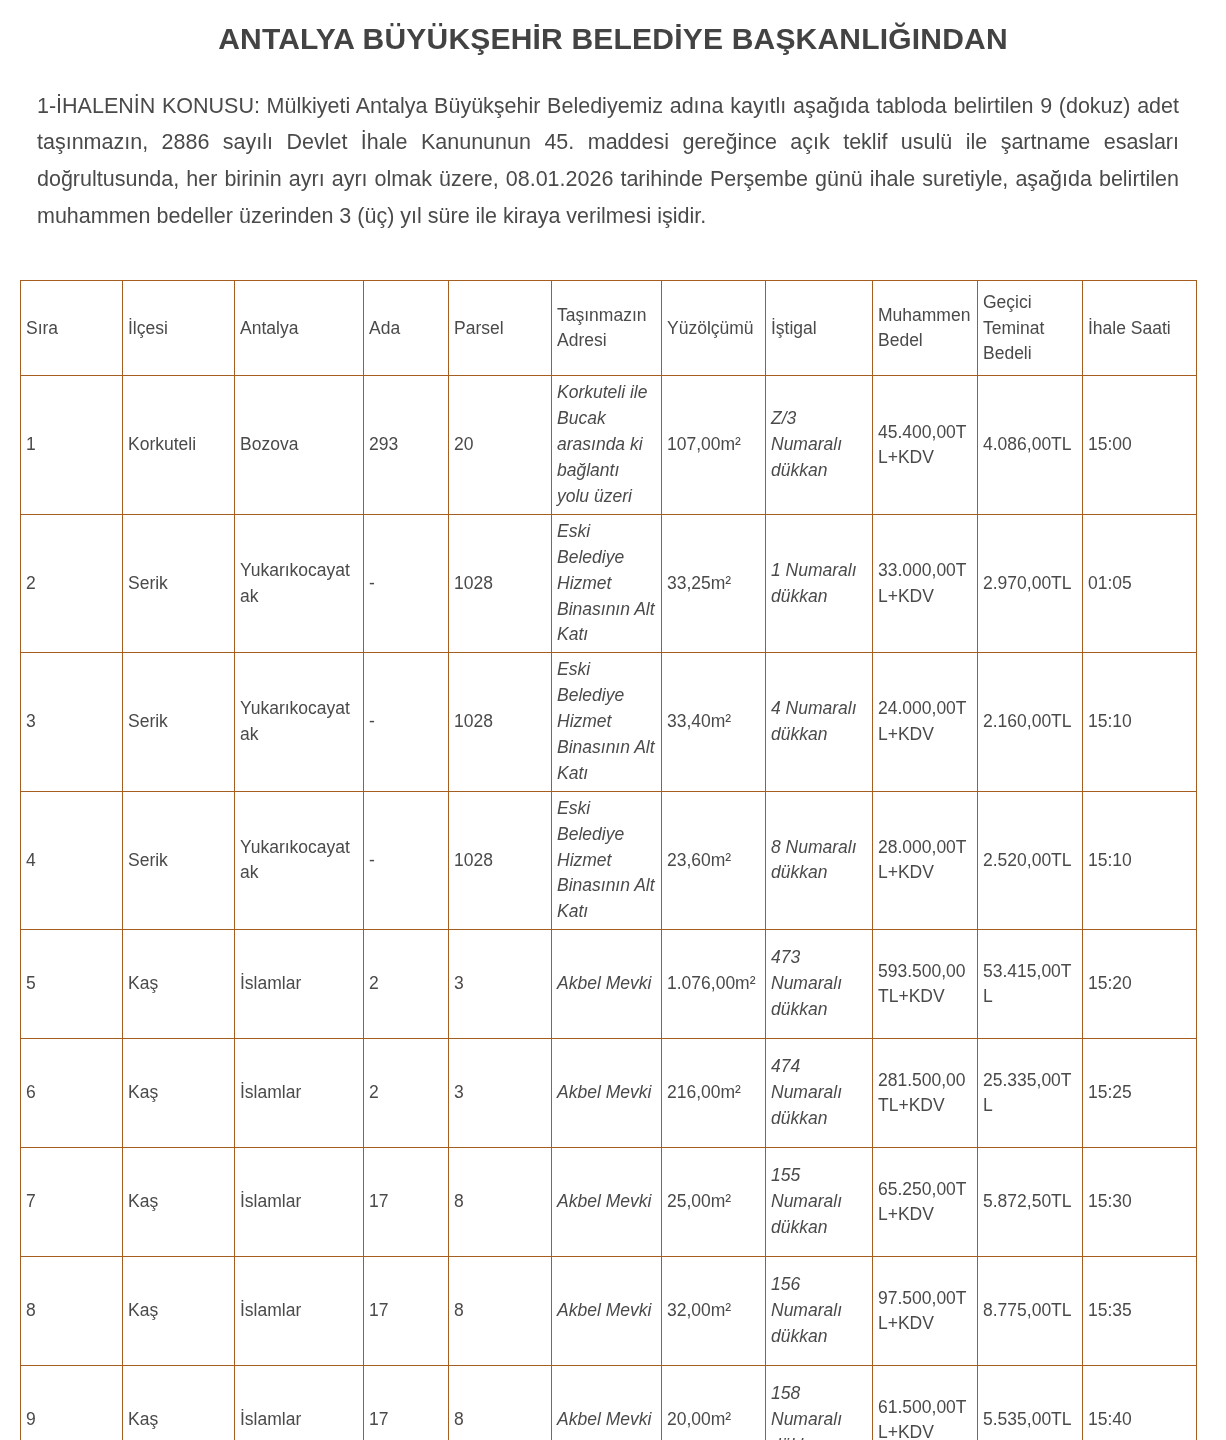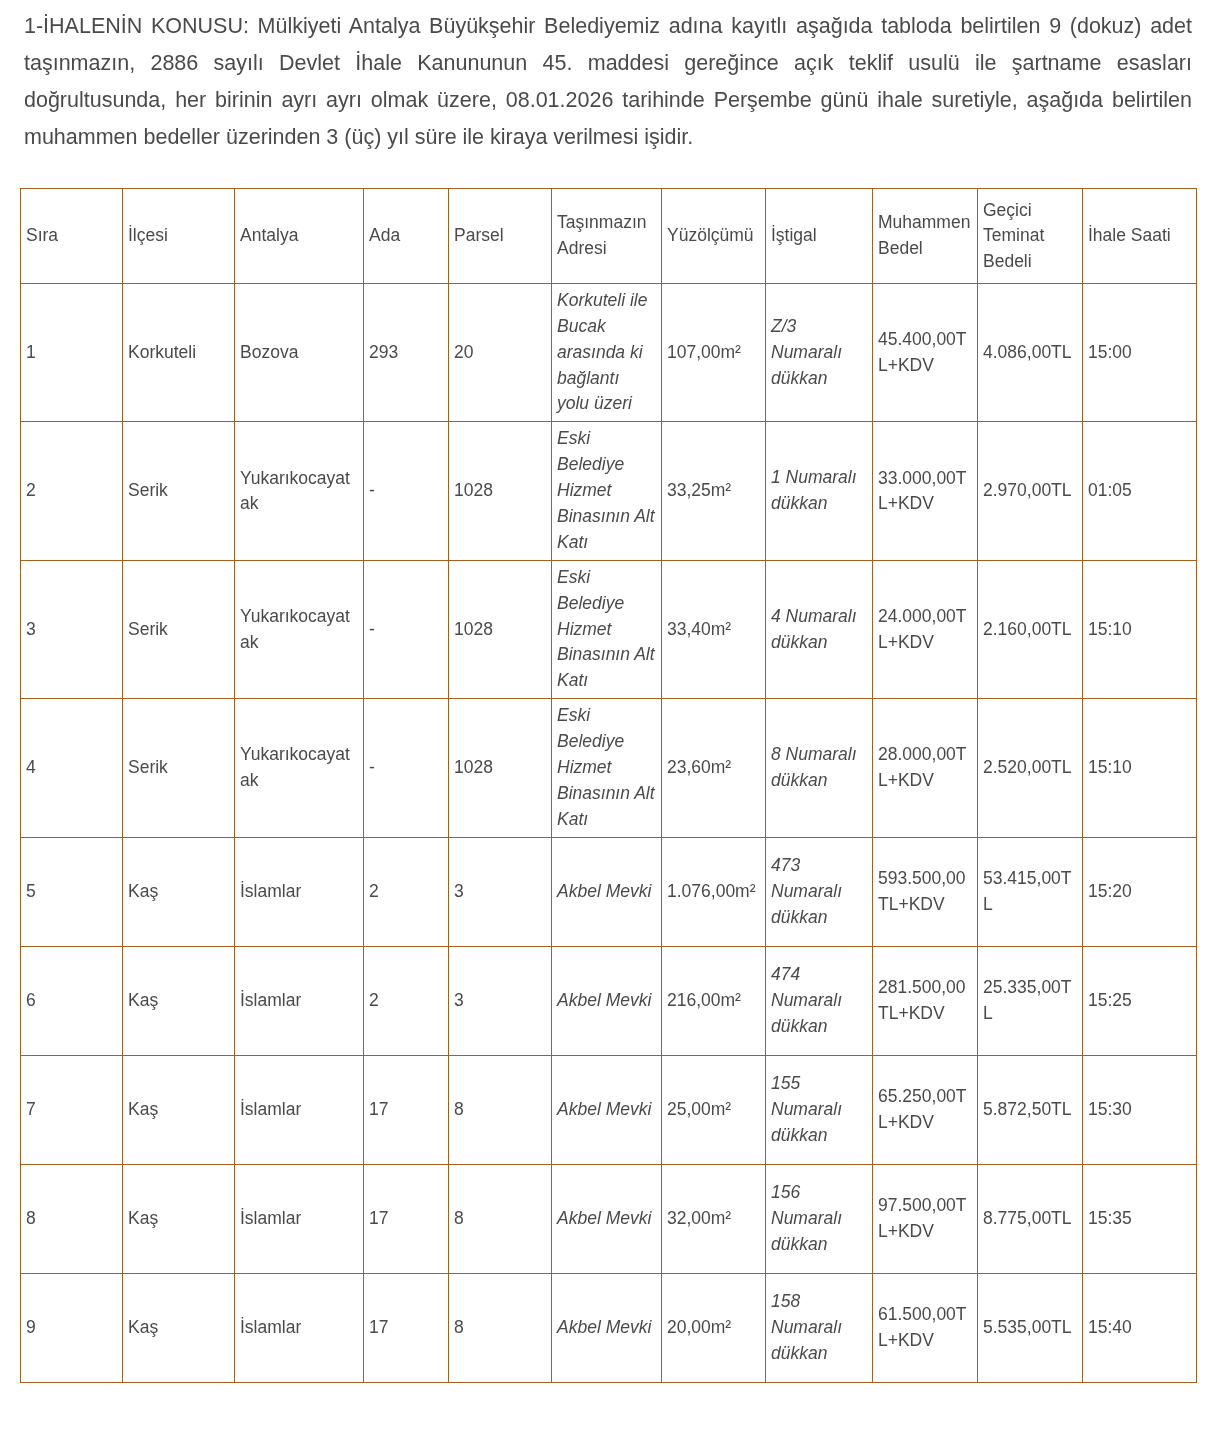--- a/index.html
+++ b/index.html
@@ -29,21 +29,21 @@
     text-align: center;
     font-size: 30px;
     font-weight: bold;
     letter-spacing: 0.2px;
     color: #434343;
     line-height: 1.15;
   }
 
   
   .intro {
-    margin: 4px;
+    margin: 17px;
     padding: 4px 30px 0 20px;
     text-align: justify;
     text-justify: inter-word;
     font-size: 21.5px;
     line-height: 1.72;
     color: #4a4a4a;
   }
 
   
   .table-wrap {
@@ -95,20 +95,21 @@
   .break-anywhere { overflow-wrap: anywhere; word-break: break-word; }
 
   
   .money { overflow-wrap: anywhere; word-break: break-all; }
 </style>
 </head>
 <body>
 
 <div class="page">
 
+  <h1 class="doc-title">ANTALYA BÜYÜKŞEHİR BELEDİYE BAŞKANLIĞINDAN</h1>
 
   <p class="intro">1-İHALENİN KONUSU: Mülkiyeti Antalya Büyükşehir Belediyemiz adına kayıtlı aşağıda tabloda belirtilen 9 (dokuz) adet taşınmazın, 2886 sayılı Devlet İhale Kanununun 45. maddesi gereğince açık teklif usulü ile şartname esasları doğrultusunda, her birinin ayrı ayrı olmak üzere, 08.01.2026 tarihinde Perşembe günü ihale suretiyle, aşağıda belirtilen muhammen bedeller üzerinden 3 (üç) yıl süre ile kiraya verilmesi işidir.</p>
 
   <div class="table-wrap">
     <table class="notice-table">
       <colgroup>
         <col class="c-sira">
           <col class="c-ilce">
           <col class="c-mah">
           <col class="c-ada">

